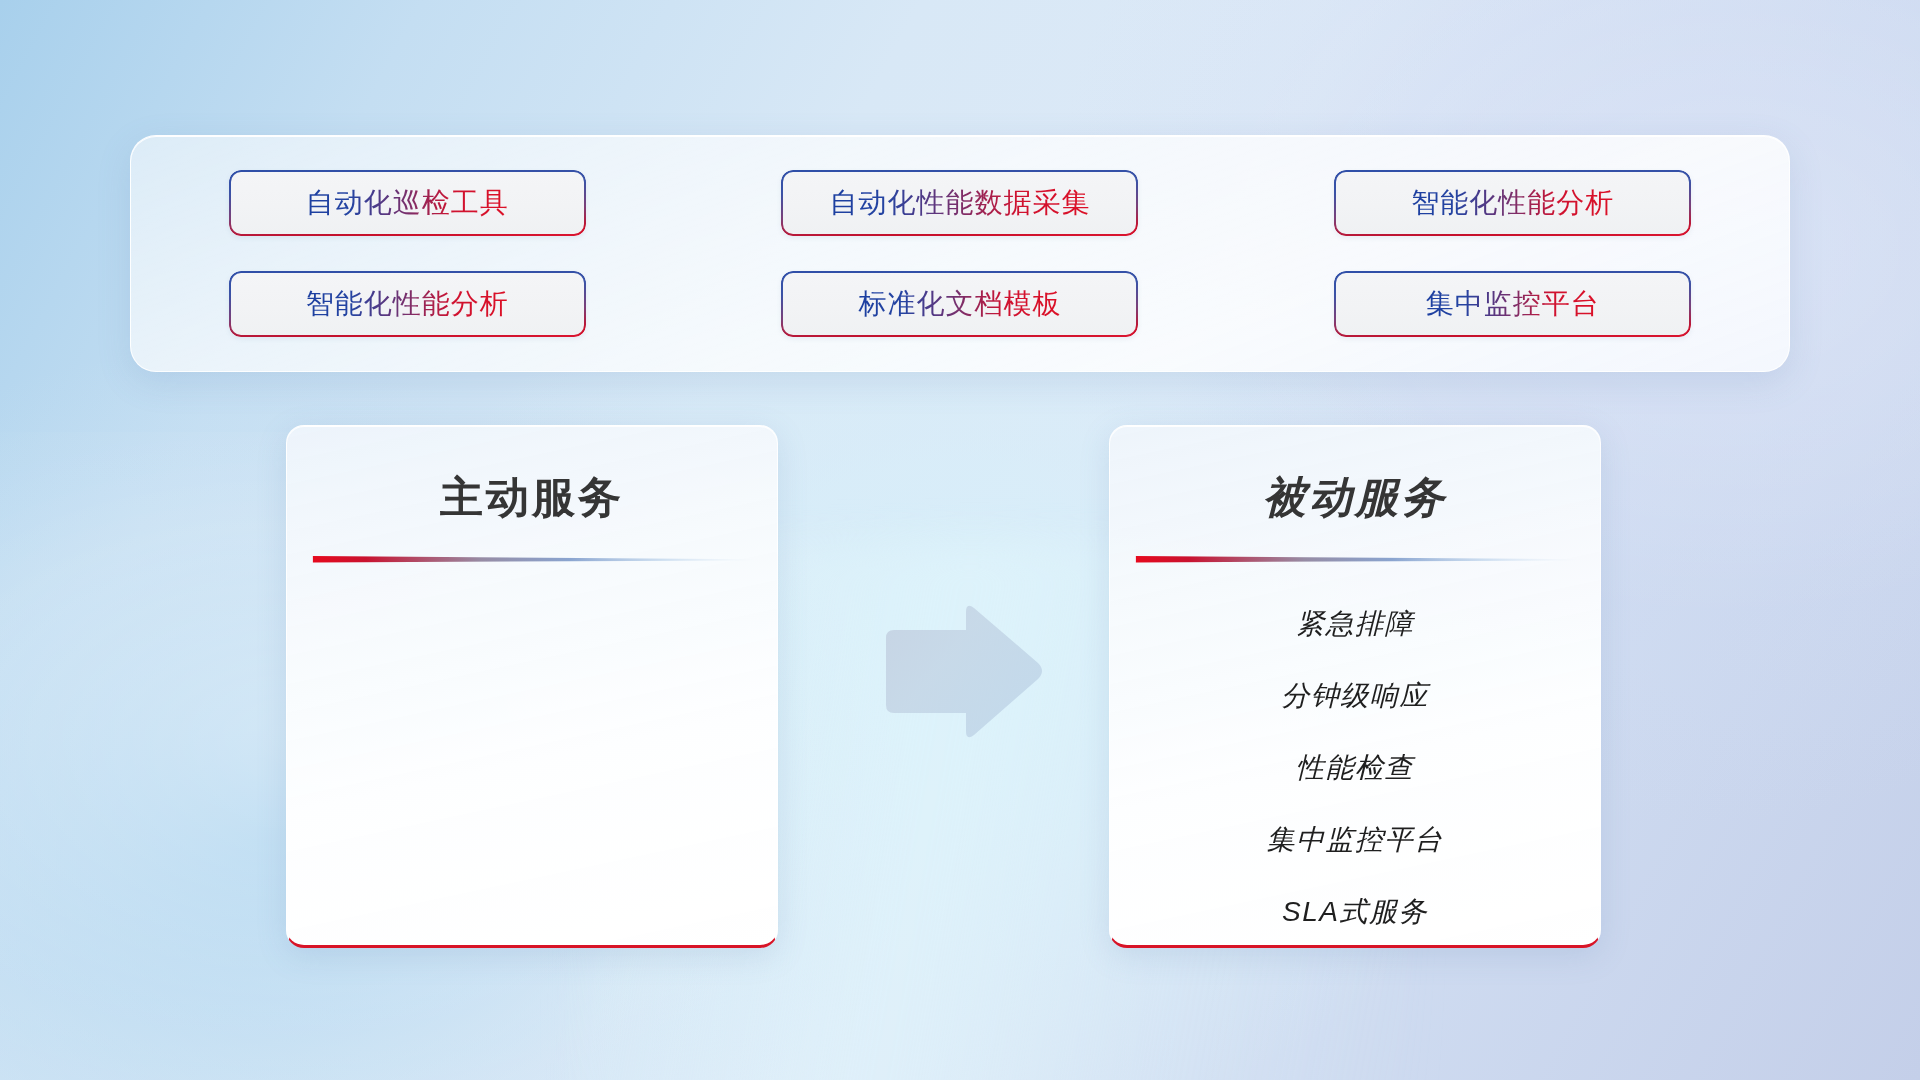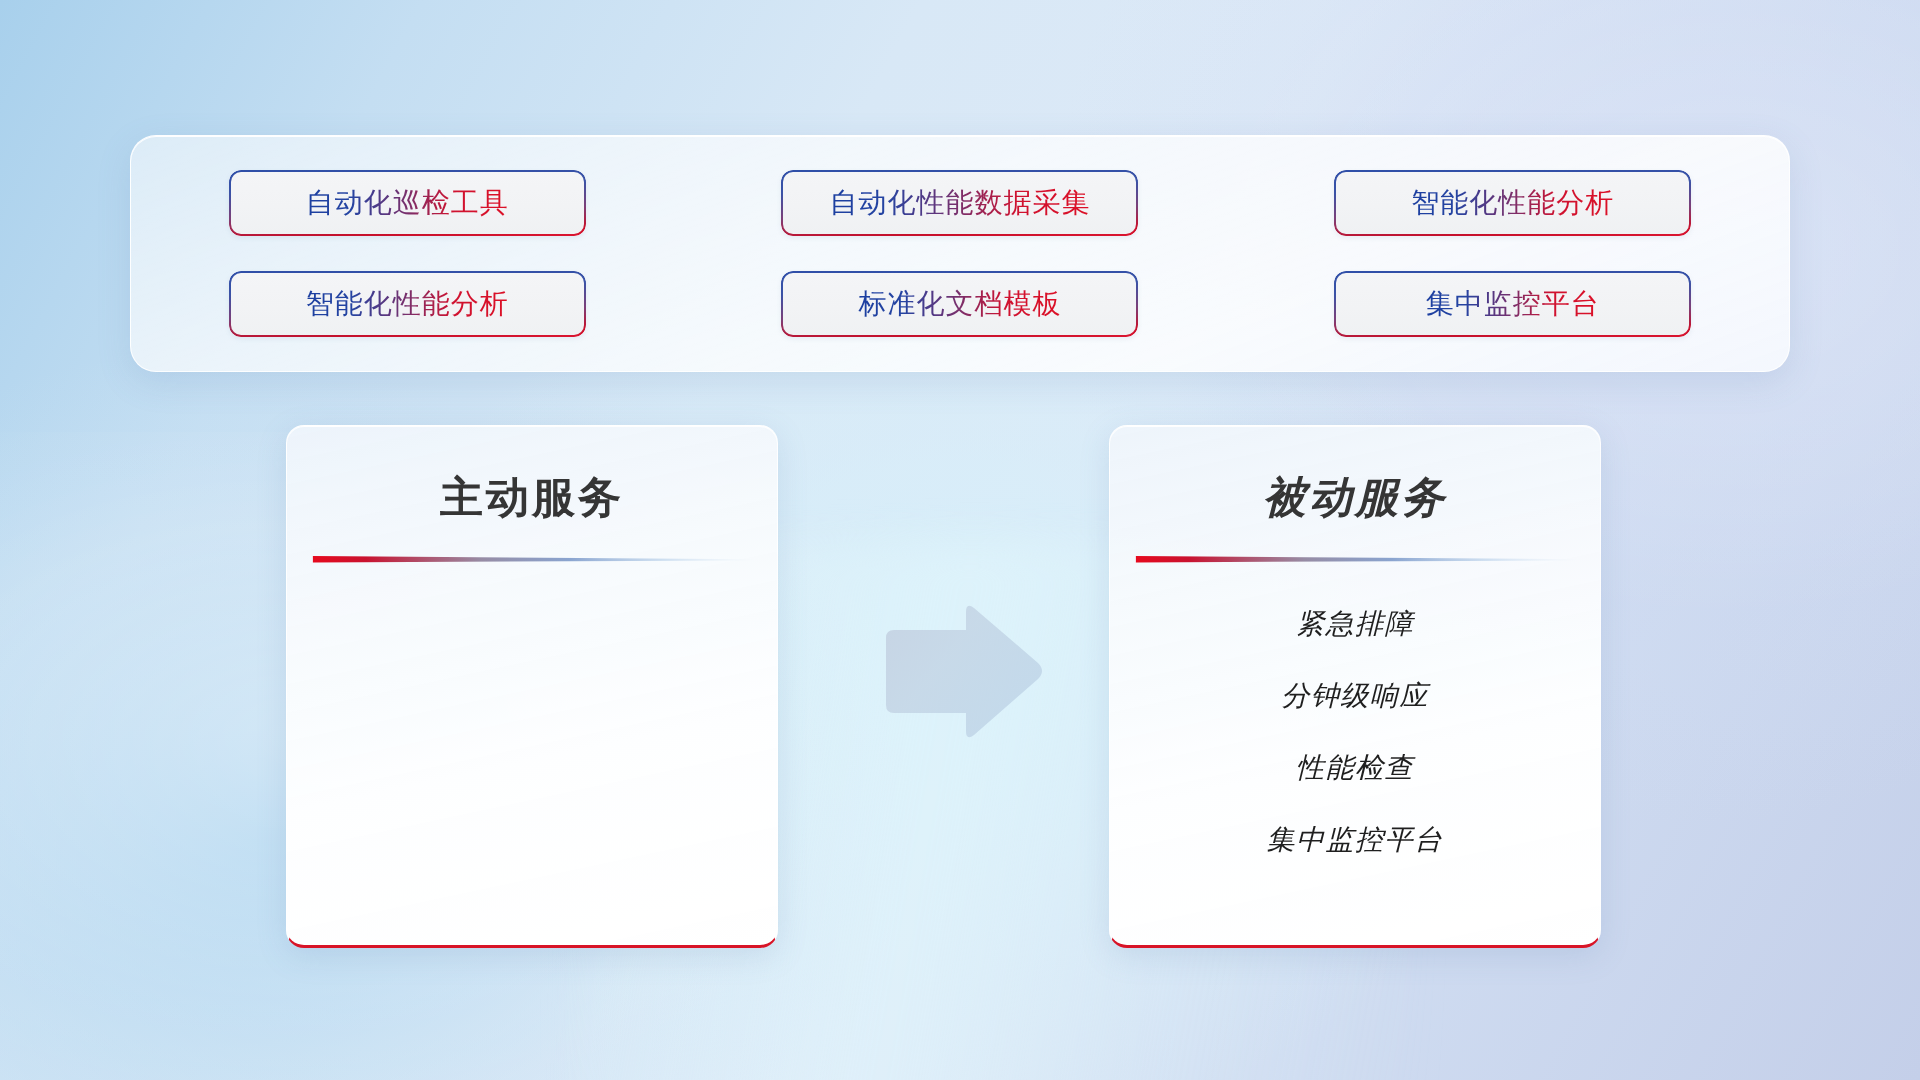--- a/index.html
+++ b/index.html
@@ -260,14 +260,15 @@
       </defs>
       <path d="M26 3 L470 6.2 L470 7.4 L26 9.4 Z" fill="url(#divGradR)"></path>
     </svg>
   </div>
 
   <ul class="card-list">
     <li>紧急排障</li>
     <li>分钟级响应</li>
     <li>性能检查</li>
     <li>集中监控平台</li>
+    <li>SLA式服务</li>
   </ul>
 </div>
 
 </body></html>

